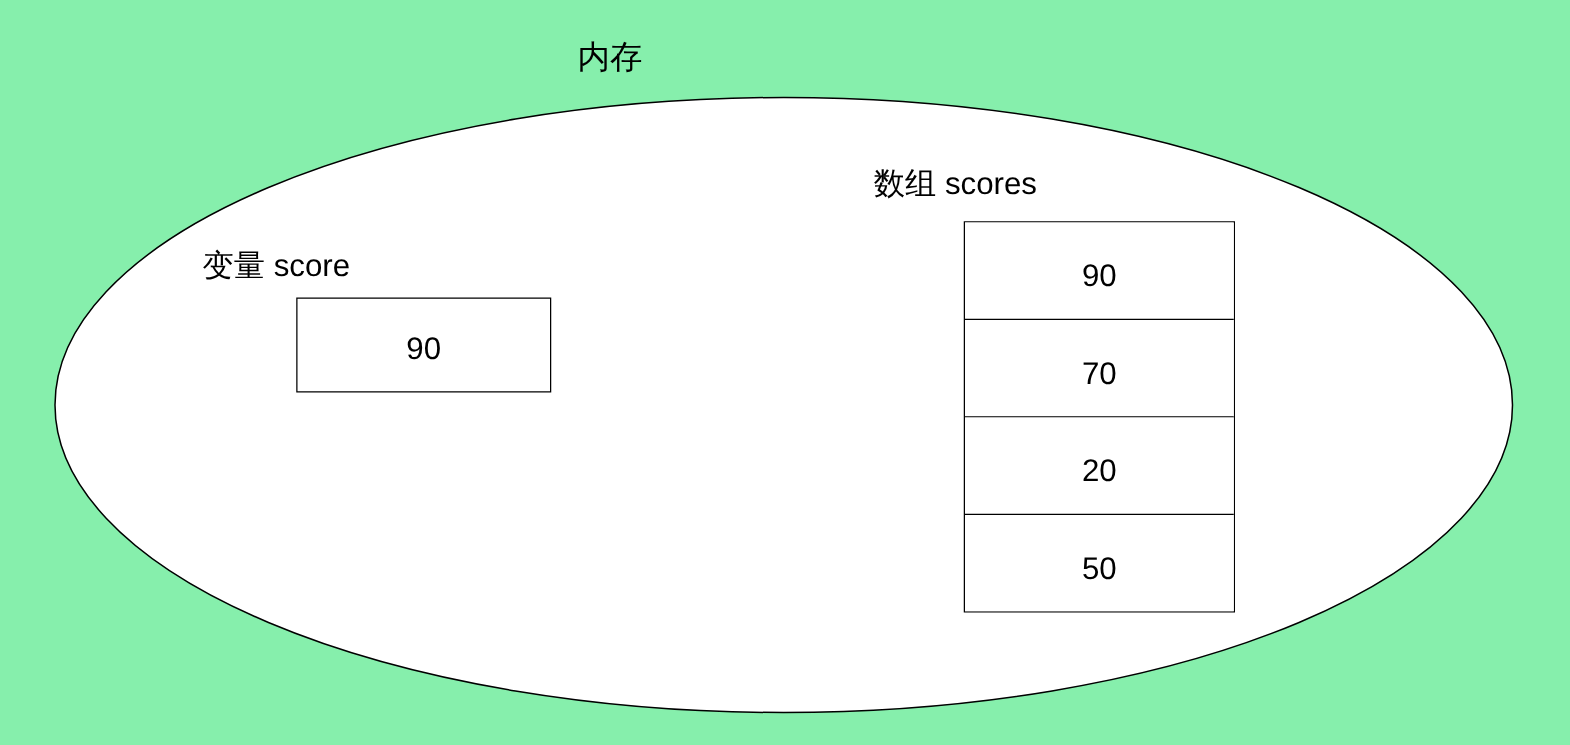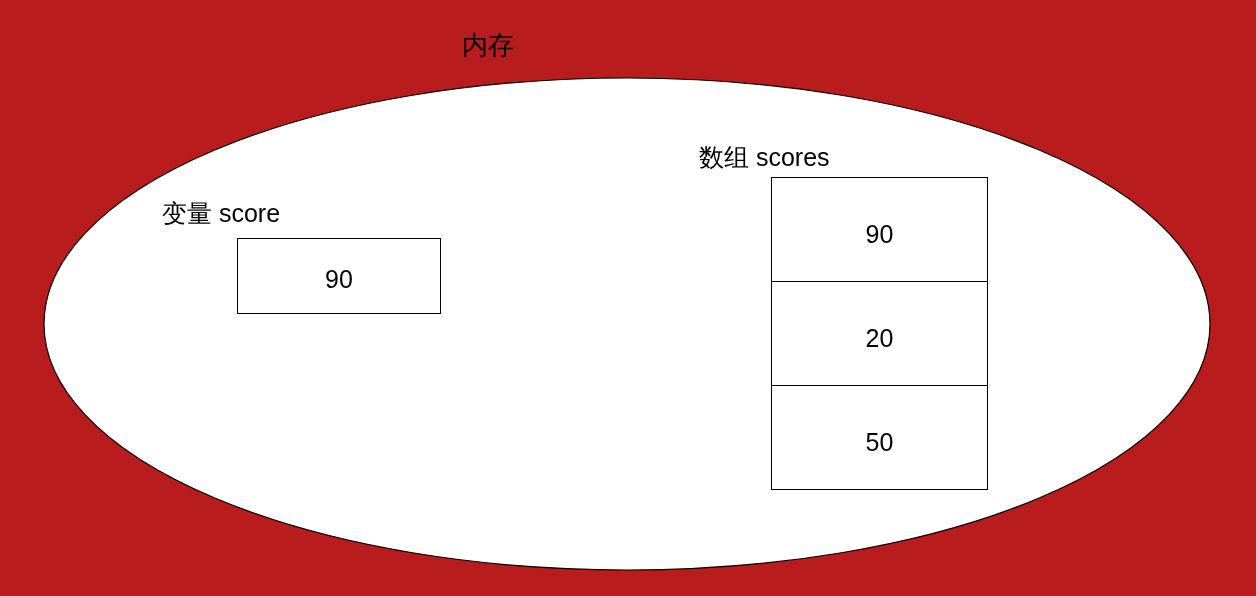--- a/index.html
+++ b/index.html
@@ -8,21 +8,21 @@
     background: #ffffff;
   }
   body {
     font-family: "Liberation Sans", "DejaVu Sans", sans-serif;
     color: #000000;
   }
   #canvas {
     position: relative;
     width: 1256px;
     height: 596px;
-    background: #b91c1c;
+    background: #86efac;
     overflow: hidden;
   }
   #memory-ellipse-svg {
     position: absolute;
     left: 0;
     top: 0;
     width: 1256px;
     height: 596px;
   }
   .diagram-title {
@@ -42,21 +42,21 @@
     line-height: 30px;
     white-space: nowrap;
   }
   #variable-label {
     left: 162px;
     top: 198px;
     text-align: center;
   }
   #array-label {
     left: 699px;
-    top: 142px;
+    top: 132px;
   }
   .value-box {
     position: absolute;
     box-sizing: border-box;
     border: 1px solid #000000;
     background: #ffffff;
     display: flex;
     align-items: center;
     justify-content: center;
   }
@@ -121,20 +121,23 @@
     <span class="cell-value">90</span>
   </div>
 
   <div class="group-label" id="array-label">数组 scores</div>
 
   <div id="array-table">
     <div class="array-cell">
       <span class="cell-value">90</span>
     </div>
     <div class="array-cell">
+      <span class="cell-value">70</span>
+    </div>
+    <div class="array-cell">
       <span class="cell-value">20</span>
     </div>
     <div class="array-cell">
       <span class="cell-value">50</span>
     </div>
   </div>
 
 </div>
 
 </body></html>

